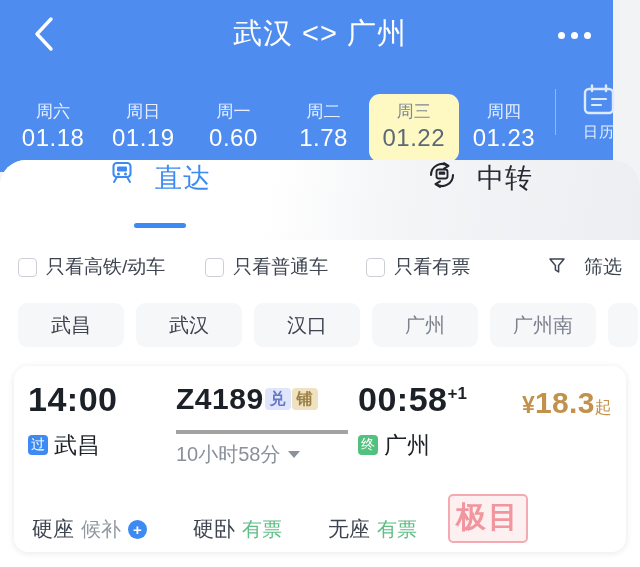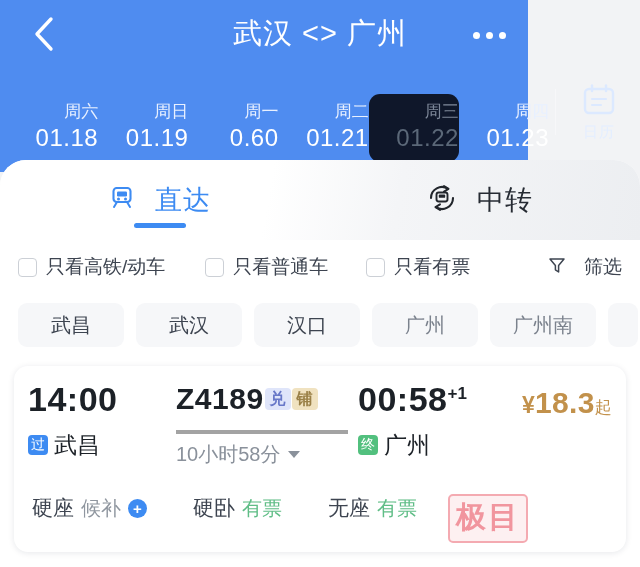--- a/index.html
+++ b/index.html
@@ -6,21 +6,21 @@
   html, body {
     width: 640px; height: 567px;
     font-family: "Liberation Sans", "DejaVu Sans", sans-serif;
     background: #f2f3f5;
     overflow: hidden;
   }
   .app { position: relative; width: 640px; height: 567px; background: #f2f3f5; }
 
   
   .header {
-    position: absolute; left: 0; top: 0; width: 528px; height: 172px;
+    position: absolute; left: 0; top: 0; width: 613px; height: 172px;
     background: #4f8cf0;
   }
   .nav {
     position: relative; height: 68px;
   }
   .back-btn {
     position: absolute; left: 22px; top: 12px;
     width: 44px; height: 44px;
     display: flex; align-items: center; justify-content: center;
     cursor: pointer;
@@ -41,28 +41,28 @@
 
   
   .datestrip {
     position: absolute; left: 0; top: 66px; width: 640px; height: 92px;
     display: flex; align-items: center;
   }
   .dates {
     display: flex; flex: 1; align-items: center; padding-left: 8px;
   }
   .date-cell {
-    flex: 1; text-align: right; padding: 7px 0 9px;
+    flex: 1; text-align: center; padding: 7px 0 9px;
     border-radius: 11px; cursor: pointer;
     line-height: 1.28;
     margin-top: 32px;
   }
   .date-cell .dw { font-size: 17px; color: #e8f0ff; }
   .date-cell .dd { font-size: 24px; color: #ffffff; letter-spacing: .5px; }
-  .date-cell.active { background: #0f172a; }
+  .date-cell.active { background: #fef9c3; }
   .date-cell.active .dw { color: #7d8798; }
   .date-cell.active .dd { color: #5b6878; }
 
   .cal-sep {
     width: 1px; height: 46px; background: rgba(255,255,255,.38); margin: 0 2px 0 6px;
   }
   .cal-btn {
     width: 82px; display: flex; flex-direction: column;
     align-items: center; justify-content: center; gap: 2px; cursor: pointer;
   }
@@ -76,21 +76,21 @@
     overflow: hidden;
   }
   .tabs-wrap {
     position: relative; height: 80px;
     background: linear-gradient(100deg,#ffffff 0%,#ffffff 42%,#f4f5f7 62%,#eceef1 100%);
   }
   .tabs {
     display: flex; height: 100%;
   }
   .tab {
-    flex: 1; display: flex; align-items: center; justify-content: center;
+    flex: 1; display: flex; justify-content: center;
     gap: 20px; cursor: pointer; position: relative;
   }
   .tab .tab-label { font-size: 27px; letter-spacing: 1px; }
   .tab.active .tab-label { color: #3d8bf2; }
   .tab.inactive .tab-label { color: #262b33; }
   .tab .underline {
     position: absolute; bottom: 12px; left: 50%; transform: translateX(-50%);
     width: 52px; height: 5px; border-radius: 3px; background: #3d8bf2;
   }
 
@@ -169,21 +169,21 @@
   .duration .dtext { font-size: 20px; color: #8a919b; }
   .caret {
     width: 0; height: 0; border-left: 6px solid transparent; border-right: 6px solid transparent;
     border-top: 7px solid #8a919b;
   }
 
   .price { font-size: 30px; color: #c2914b; font-weight: 700; letter-spacing: .3px; white-space: nowrap; }
   .price .cur { font-size: 23px; }
   .price .qi { font-size: 17px; font-weight: 400; }
 
-  .row2 { display: flex; align-items: flex-start; margin-top: 26px; padding-left: 4px; }
+  .row2 { display: flex; align-items: flex-end; margin-top: 26px; padding-left: 4px; }
   .seat { display: flex; align-items: center; gap: 7px; cursor: pointer; }
   .seat .sl { font-size: 21px; color: #3d4450; }
   .seat .sv { font-size: 20px; color: #8f969f; }
   .seat .sv.ok { color: #5fbd86; }
   .plusicon {
     width: 19px; height: 19px; border-radius: 50%;
     background: #3d8bf2; color: #fff; font-size: 15px; line-height: 19px;
     text-align: center; display: inline-block; font-weight: 700;
   }
   .gp1 { width: 46px; } .gp2 { width: 46px; } .gp3 { flex: 1; }
@@ -226,21 +226,21 @@
         <div class="date-cell">
           <div class="dw">周日</div>
           <div class="dd">01.19</div>
         </div>
         <div class="date-cell">
           <div class="dw">周一</div>
           <div class="dd">0.60</div>
         </div>
         <div class="date-cell">
           <div class="dw">周二</div>
-          <div class="dd">01.21</div>
+          <div class="dd">1.78</div>
         </div>
         <div class="date-cell active">
           <div class="dw">周三</div>
           <div class="dd">01.22</div>
         </div>
         <div class="date-cell">
           <div class="dw">周四</div>
           <div class="dd">01.23</div>
         </div>
       </div>

